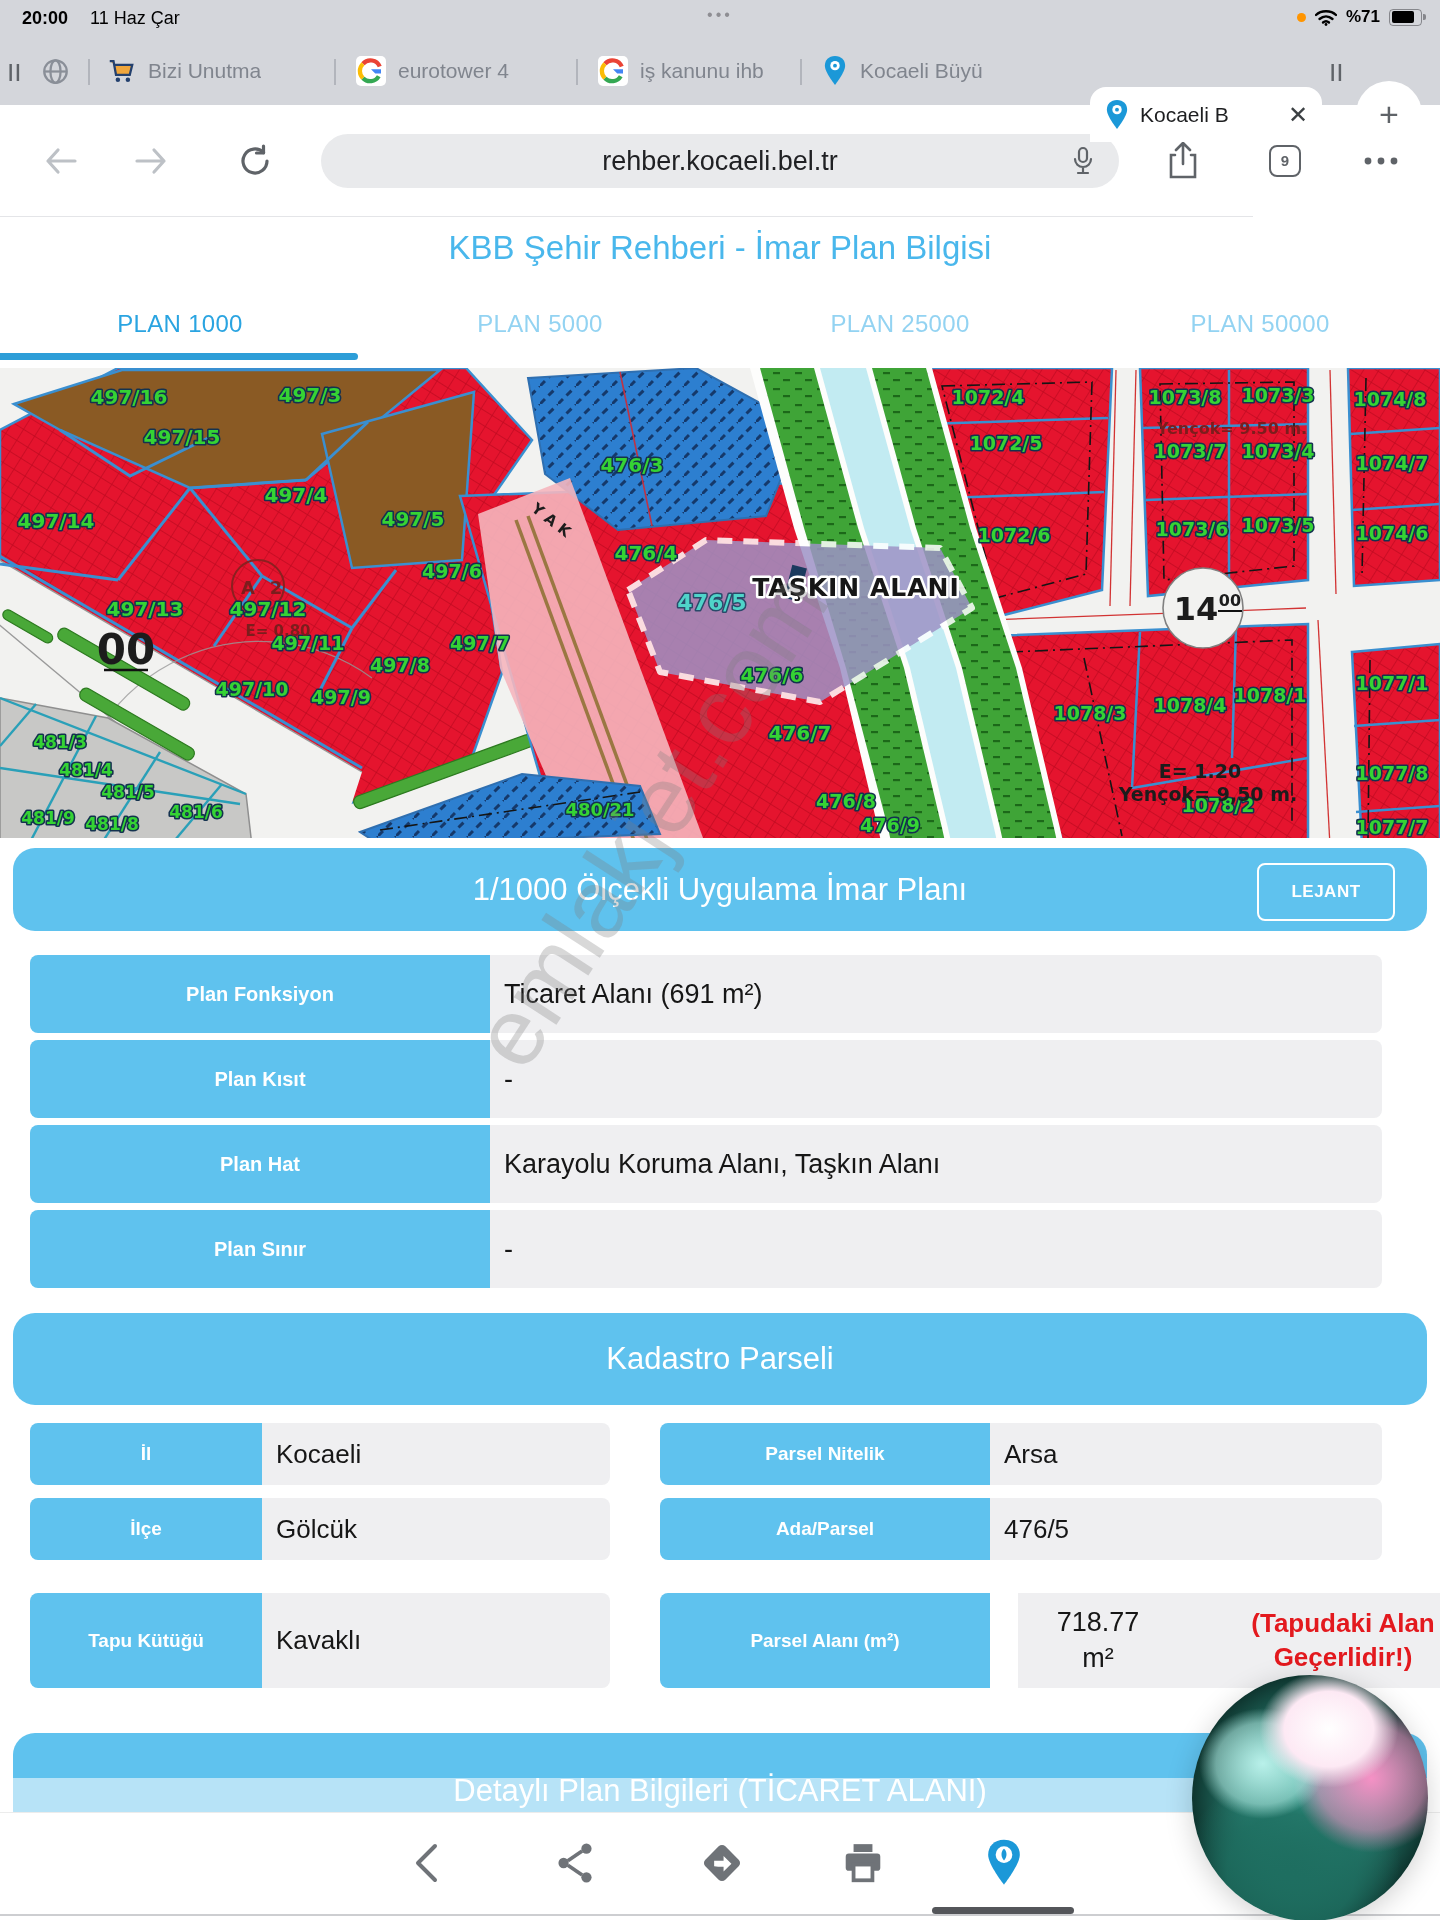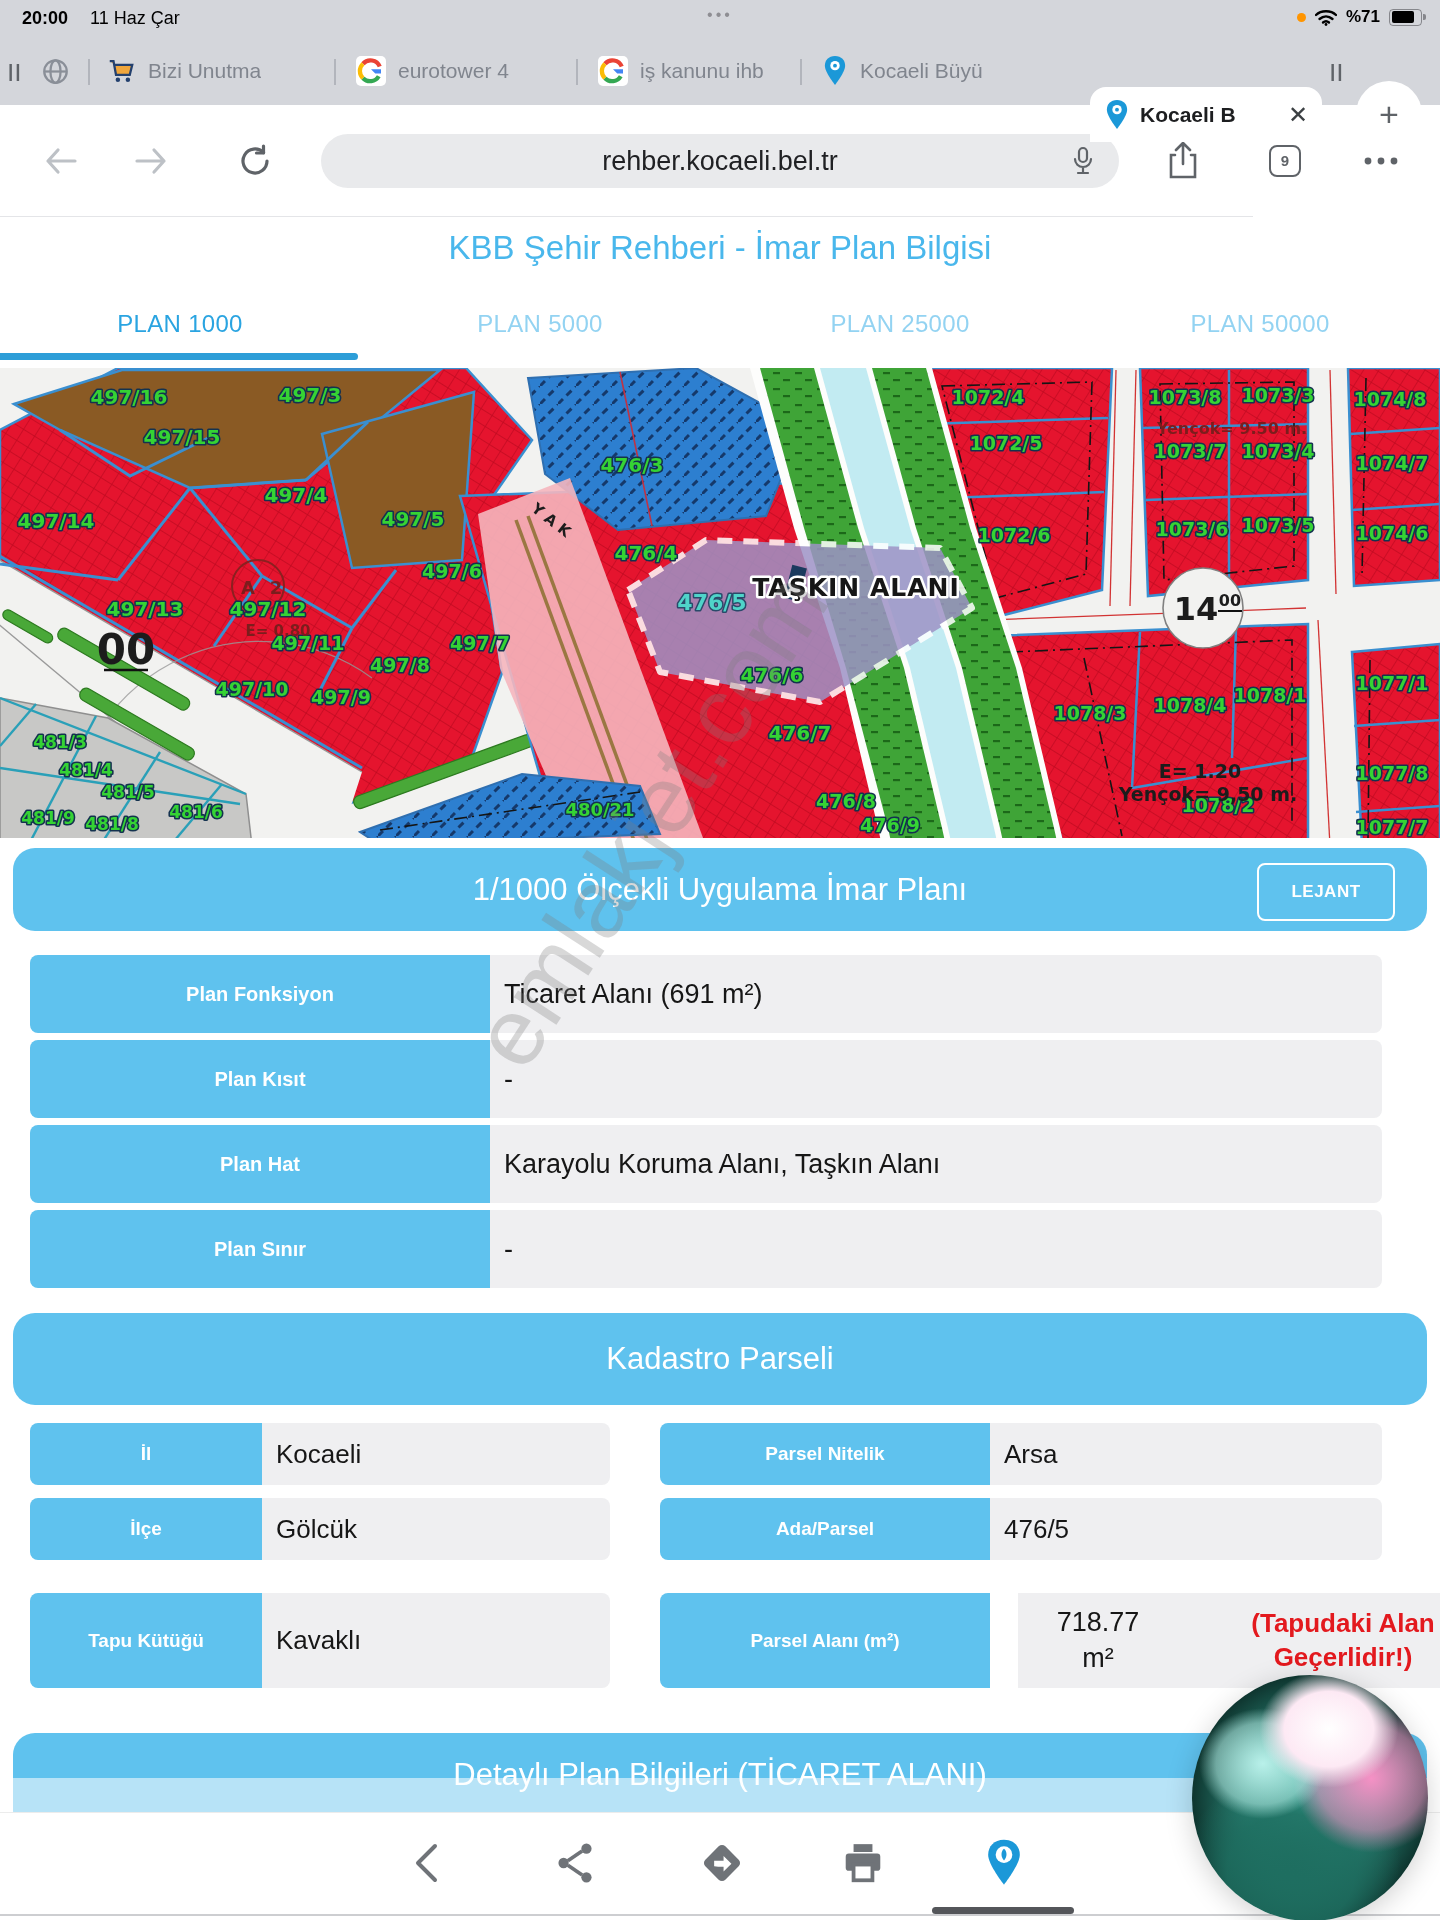--- a/index.html
+++ b/index.html
@@ -18,21 +18,21 @@
   .batt{width:31px;height:15px;border:1.5px solid rgba(40,40,45,.45);border-radius:4px;position:relative;}
   .batt i{position:absolute;left:1.5px;top:1.5px;bottom:1.5px;width:71%;background:#000;border-radius:2px;}
   .batt::after{content:"";position:absolute;right:-4.5px;top:4px;width:3px;height:6px;background:rgba(40,40,45,.45);border-radius:0 2px 2px 0;}
 
   
   .tab-strip{left:0;top:37px;width:1440px;height:68px;background:#d4d6db;z-index:19;}
   .ts-item{position:absolute;top:0;height:68px;display:flex;align-items:center;color:#80858e;font-size:21px;}
   .ts-div{position:absolute;top:22px;width:2px;height:26px;background:#b2b5bc;}
   .grip{color:#5f6368;font-weight:bold;font-size:19px;letter-spacing:2px;}
   .active-tab{position:absolute;left:1090px;top:50px;width:232px;height:55px;background:#fff;border-radius:16px 16px 0 0;
-              display:flex;align-items:center;gap:10px;padding:16px 14px;box-sizing:border-box;color:#1d1e20;font-size:21px;font-weight:bold;}
+              display:flex;align-items:center;gap:10px;padding:16px 14px;box-sizing:border-box;color:#1d1e20;font-size:21px;}
   .tab-x{margin-left:auto;font-size:24px;color:#3c4043;line-height:1;}
   .plus-btn{position:absolute;left:1356px;top:44px;width:66px;height:66px;background:#fff;border-radius:50%;
             display:flex;align-items:center;justify-content:center;font-size:34px;color:#5f6368;}
   .tlabel{white-space:nowrap;overflow:hidden;display:inline-block;}
 
   
   .nav-bar{left:0;top:105px;width:1253px;height:111px;background:#fff;border-bottom:1px solid #e4e5e8;z-index:18;}
   .nv{position:absolute;top:0;height:111px;display:flex;align-items:center;justify-content:center;}
   .url-pill{position:absolute;left:321px;top:29px;width:798px;height:54px;background:#e9eaec;border-radius:27px;
             display:flex;align-items:center;justify-content:center;font-size:27px;color:#202124;}
@@ -54,21 +54,21 @@
   text.ml.g{fill:#35d334;stroke:#14324f;stroke-width:3.2px;}
   text.ml.t{fill:#4fd4c9;stroke:#2a4a6a;stroke-width:3px;}
   text.ml.k{fill:#161616;stroke:#ffffff;stroke-width:5px;letter-spacing:1px;}
   text.ml.kp{fill:#1c1c1c;stroke:none;}
   text.ml.r{fill:#7c1d1d;stroke:none;}
 
   
   .banner{background:#5fc2ee;border-radius:22px;color:#fff;display:flex;align-items:center;justify-content:center;font-size:31px;}
   .banner1{left:13px;top:848px;width:1414px;height:83px;}
   .banner2{left:13px;top:1313px;width:1414px;height:92px;}
-  .banner3{left:13px;top:1733px;width:1414px;height:100px;align-items:flex-start;padding-top:24px;box-sizing:border-box;}
+  .banner3{left:13px;top:1733px;width:1414px;height:100px;align-items:flex-start;padding-top:40px;box-sizing:border-box;}
   .lejant-btn{position:absolute;right:32px;top:15px;width:134px;height:54px;border:2px solid #fff;border-radius:8px;
               display:flex;align-items:center;justify-content:center;font-size:17px;font-weight:bold;letter-spacing:.5px;color:#fff;}
   .info-row{position:absolute;left:30px;width:1352px;height:78px;display:flex;}
   .cell-label{width:460px;background:#5fc2ee;color:#fff;font-weight:bold;font-size:20px;display:flex;align-items:center;justify-content:center;
               border-radius:8px 0 0 8px;flex:none;}
   .cell-value{flex:1;background:#efeff1;border-radius:0 8px 8px 0;display:flex;align-items:center;padding-left:14px;font-size:27px;color:#161616;}
   .k-row{position:absolute;display:flex;}
   .k-row .cell-label{border-radius:8px 0 0 8px;}
   .kl{left:30px;width:580px;}
   .kr{left:660px;width:722px;}

